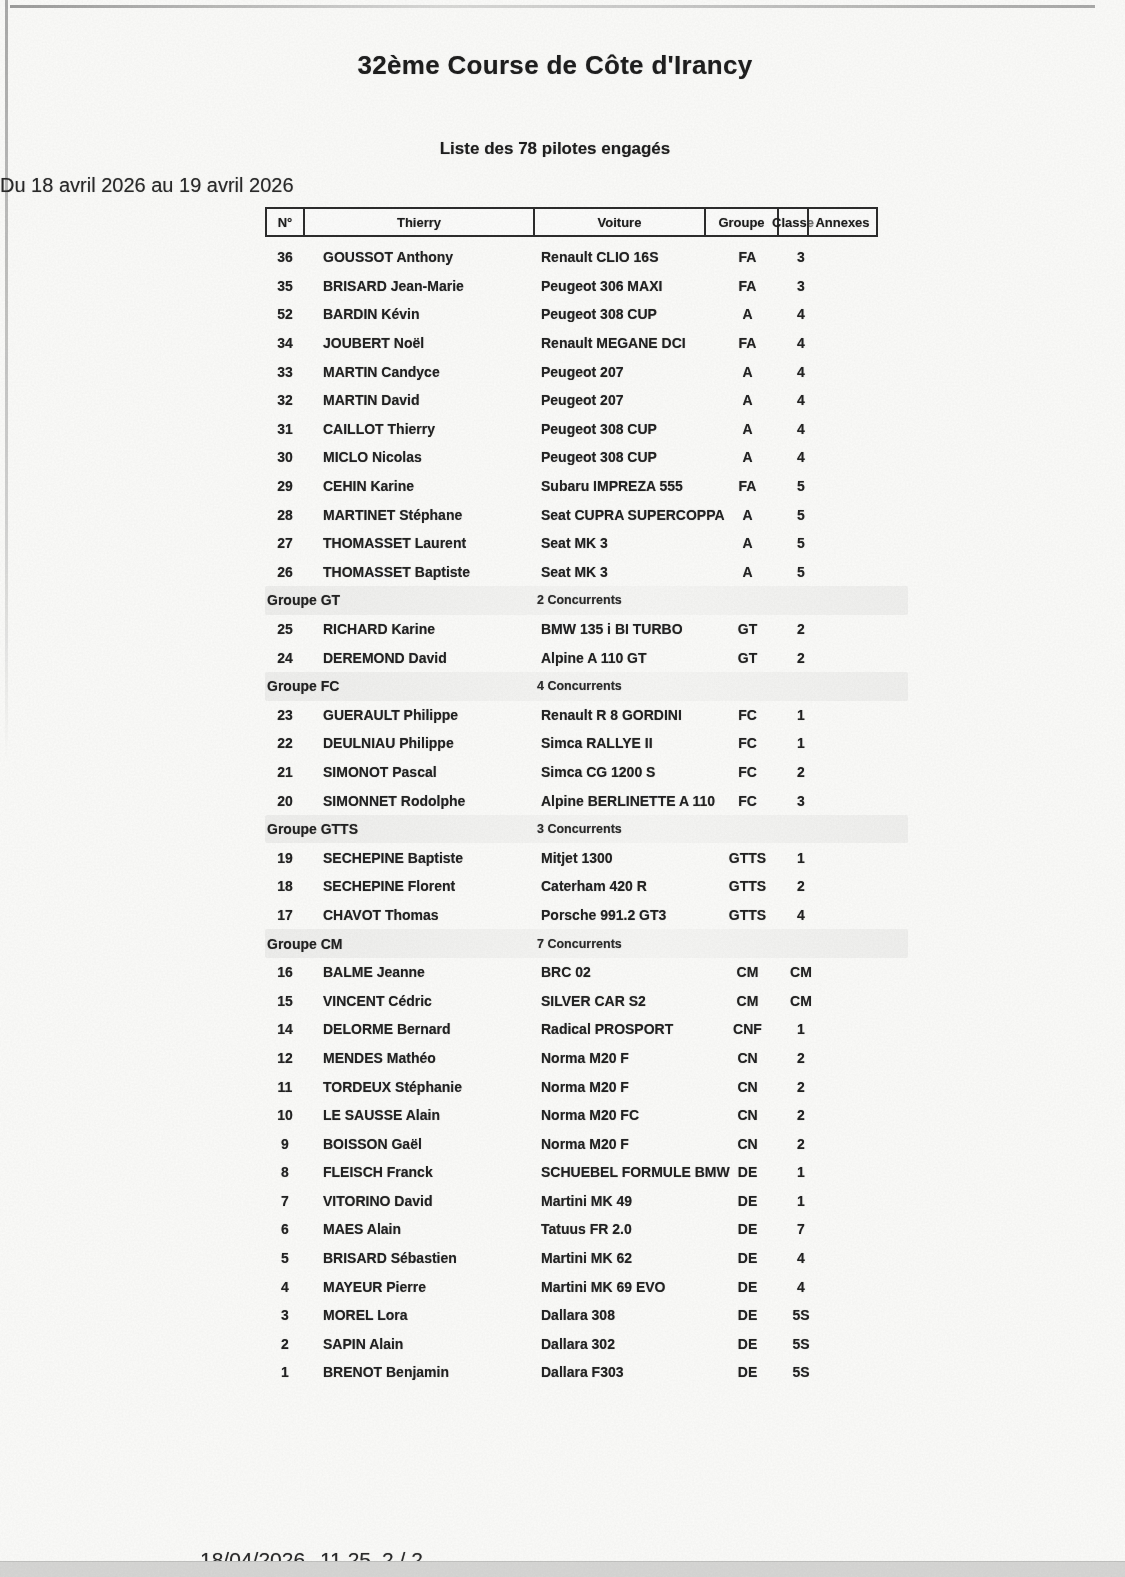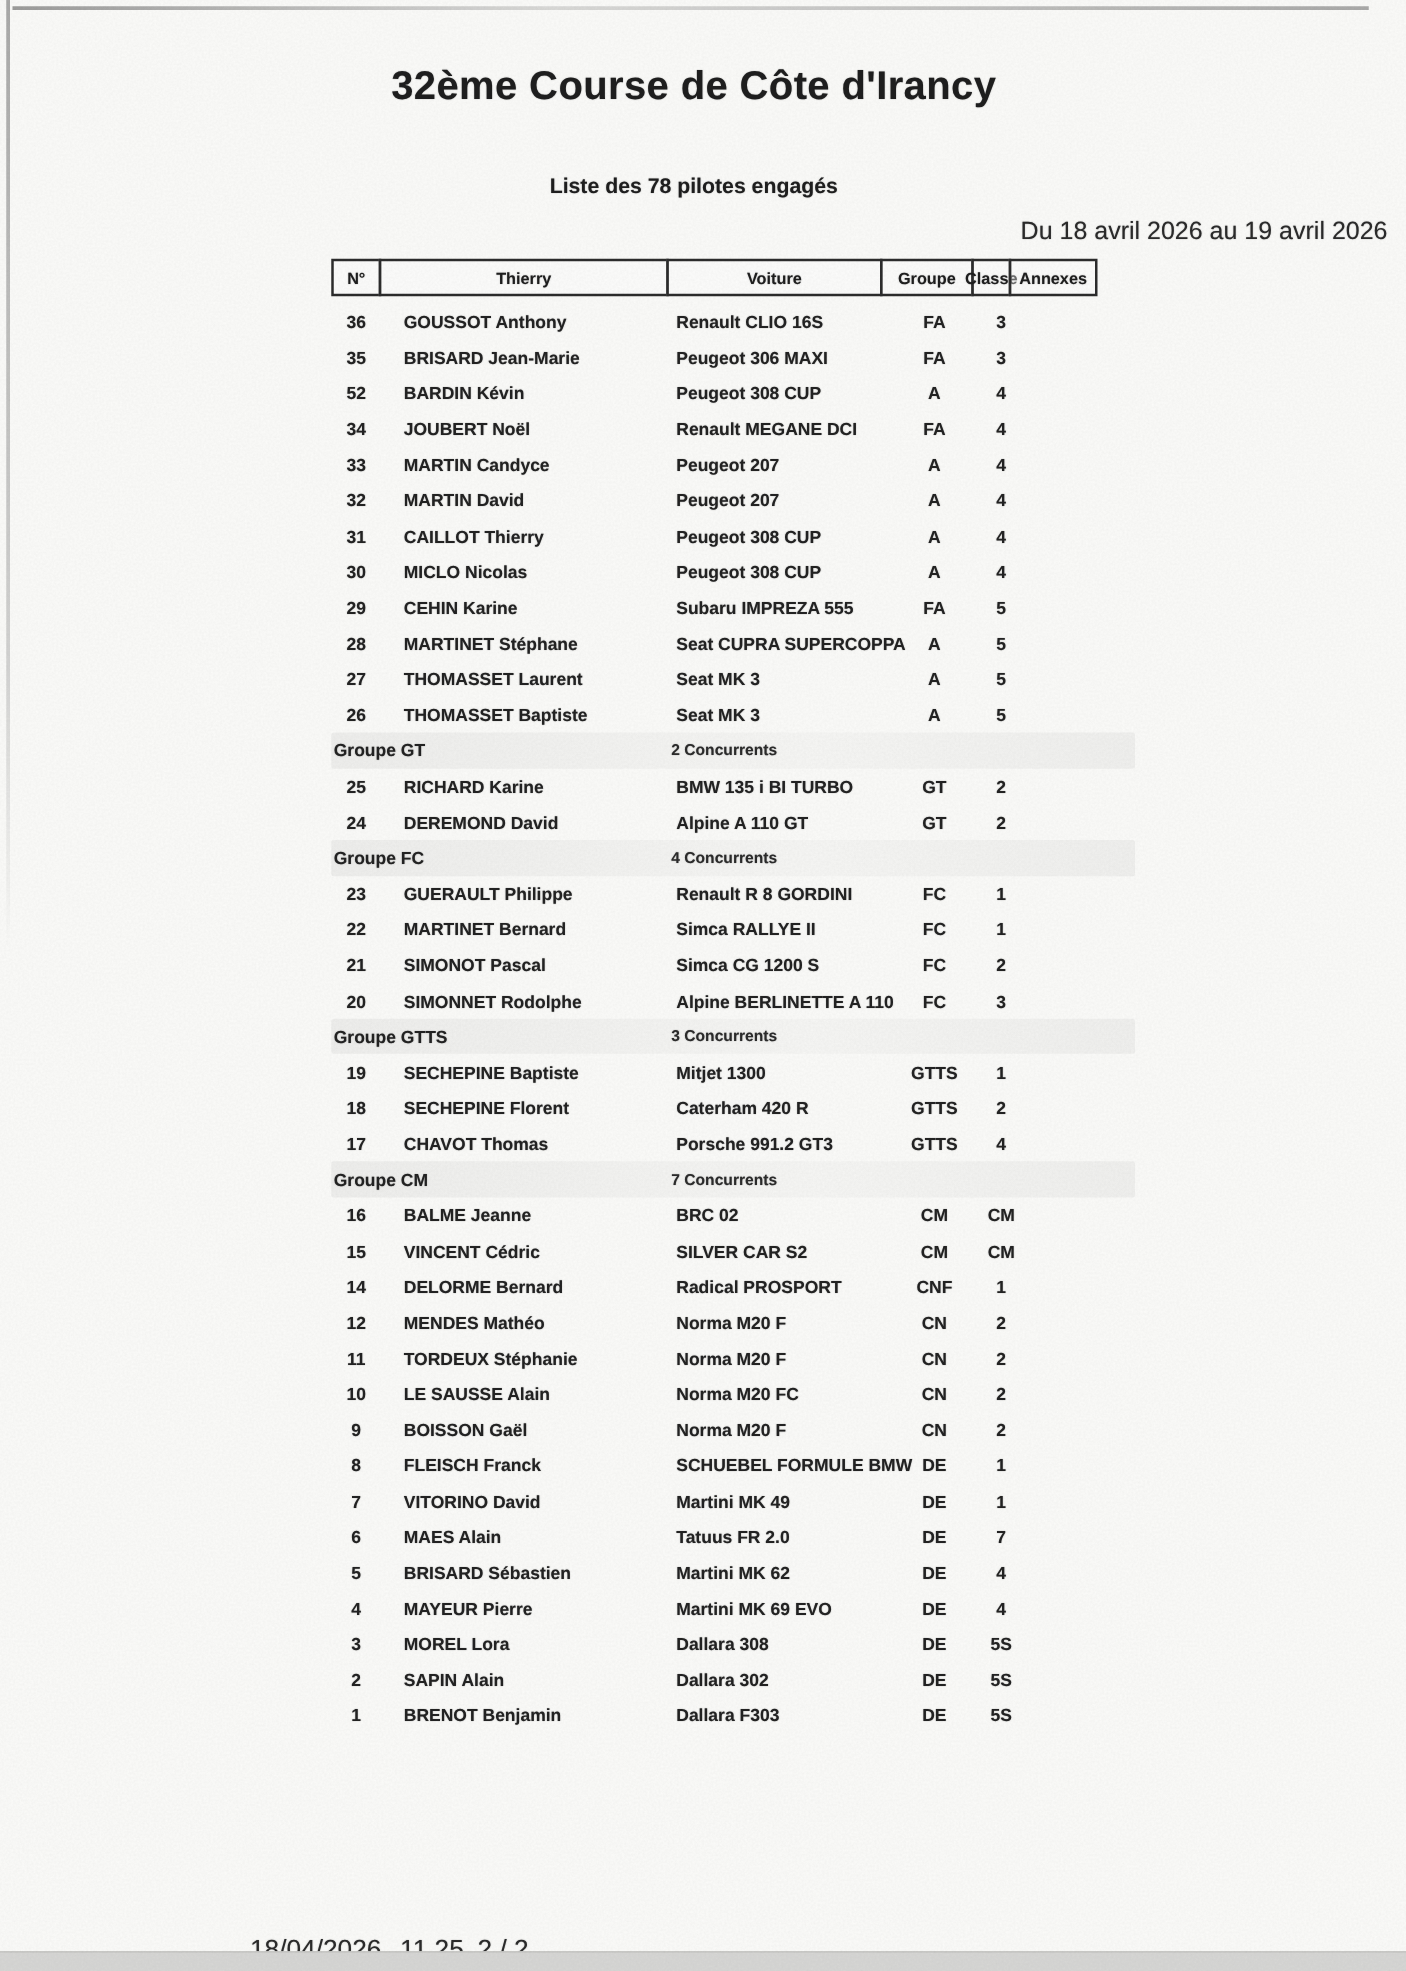--- a/index.html
+++ b/index.html
@@ -17,24 +17,24 @@
     background:linear-gradient(90deg,rgba(80,80,80,.55),rgba(120,120,120,.25) 40%,rgba(90,90,90,.5));
     filter:blur(.6px);}
   .edge-left{position:absolute;top:0;left:5px;width:3px;height:760px;
     background:linear-gradient(180deg,rgba(90,90,90,.5),rgba(140,140,140,.35) 70%,rgba(160,160,160,0));
     filter:blur(.5px);}
   .edge-bottom{position:absolute;left:0;right:0;top:1561px;height:16px;
     background:#d7d7d5;border-top:1px solid #c2c2c0;}
   .noise{position:absolute;inset:0;pointer-events:none;mix-blend-mode:multiply;opacity:.75;}
 
   .title{position:absolute;top:50px;left:0;width:1110px;text-align:center;
-    font-size:32px;font-weight:bold;letter-spacing:.3px;}
+    font-size:26px;font-weight:bold;letter-spacing:.3px;}
   .subtitle{position:absolute;top:139px;left:0;width:1110px;text-align:center;
     font-size:17px;font-weight:bold;}
-  .daterange{position:absolute;top:174px;left:0;width:1110px;text-align:right;
+  .daterange{position:absolute;top:174px;left:0;width:1110px;text-align:left;
     font-size:20px;font-weight:400;color:#2a2a2a;}
 
   .table{position:absolute;top:207px;left:265px;width:643px;}
   .thead{display:flex;height:30px;}
   .hcell{box-sizing:border-box;border:2px solid #2c2c2c;margin-right:-2px;
     display:flex;align-items:center;justify-content:center;
     font-size:13px;font-weight:bold;background:rgba(255,255,255,.35);}
   .hcell:last-child{margin-right:0;}
   .c0{width:40px;} .c1{width:232px;} .c2{width:173px;}
   .c3{width:75px;} .c4{width:32px;} .c5{width:71px;}
@@ -203,21 +203,21 @@
         <div class="row entry">
           <span class="cell c0 num">23</span>
           <span class="cell c1 pilote">GUERAULT Philippe</span>
           <span class="cell c2 voiture">Renault R 8 GORDINI</span>
           <span class="cell c3 groupe">FC</span>
           <span class="cell c4 classe">1</span>
           <span class="cell c5 annexes"></span>
         </div>
         <div class="row entry">
           <span class="cell c0 num">22</span>
-          <span class="cell c1 pilote">MARTINET Bernard</span>
+          <span class="cell c1 pilote">DEULNIAU Philippe</span>
           <span class="cell c2 voiture">Simca RALLYE II</span>
           <span class="cell c3 groupe">FC</span>
           <span class="cell c4 classe">1</span>
           <span class="cell c5 annexes"></span>
         </div>
         <div class="row entry">
           <span class="cell c0 num">21</span>
           <span class="cell c1 pilote">SIMONOT Pascal</span>
           <span class="cell c2 voiture">Simca CG 1200 S</span>
           <span class="cell c3 groupe">FC</span>

